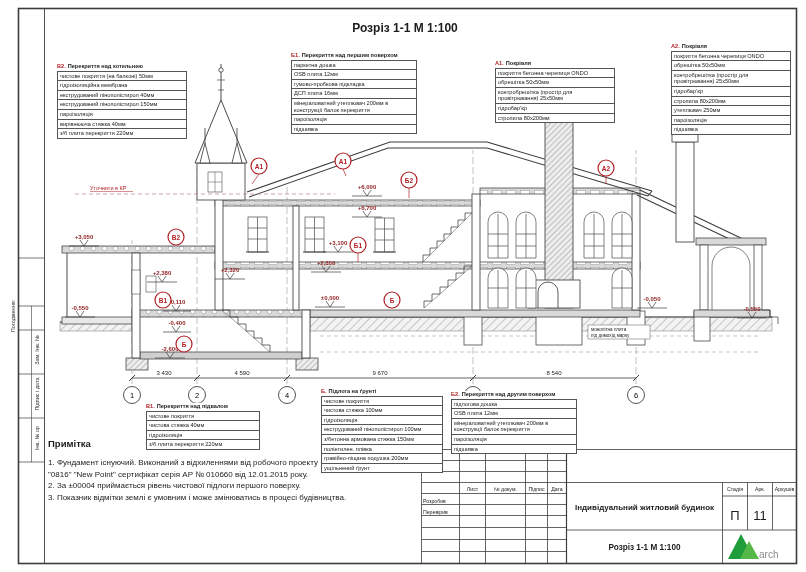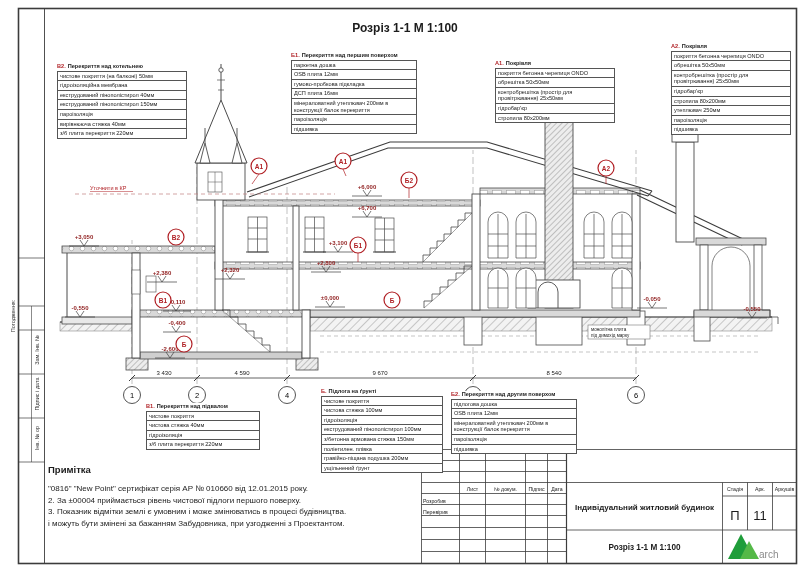--- a/index.html
+++ b/index.html
@@ -9,21 +9,21 @@
   .abs{position:absolute;}
   
   .sheet-title{left:260px;top:21px;width:290px;text-align:center;font-size:12px;font-weight:bold;}
   
   .spec{background:#ffffff;font-size:5.6px;line-height:1.18;}
   .spec-h{font-weight:bold;margin-bottom:1px;white-space:nowrap;}
   .spec-h .code{color:#b01f24;margin-right:2px;}
   .spec-row{border:0.8px solid #555;border-top:none;padding:1px 2px;min-height:6.5px;background:#fff;}
   .spec-rows .spec-row:first-child{border-top:0.8px solid #555;}
   
-  .notes{left:48px;top:464px;width:402px;}
+  .notes{left:48px;top:438px;width:402px;}
   .notes h3{margin:0 0 8px 0;font-size:9.5px;}
   .notes div{font-size:8px;line-height:11.6px;}
   
   .vlab{font-size:5.5px;color:#333;width:64px;text-align:center;transform:rotate(-90deg);}
 </style>
 </head>
 <body>
 
 <div id="canvas">
 
@@ -460,24 +460,24 @@
         <div class="spec-row">OSB плита 12мм</div>
         <div class="spec-row">мінераловатний утеплювач 200мм в конструкції балок перекриття</div>
         <div class="spec-row">пароізоляція</div>
         <div class="spec-row">підшивка</div>
       </div>
   </div>
 
   <div class="abs notes">
     <h3>Примітка</h3>
     <div>
+        <div>1. Фундамент існуючий. Виконаний з відхиленнями від  робочого проекту</div>
         <div>"0816" "New Point" сертифікат серія АР № 010660 від 12.01.2015 року.</div>
         <div>2. За ±00004 приймається рівень чистової підлоги першого поверху.</div>
         <div>3. Показник відмітки землі є умовним і може змінюватись в процесі будівництва.</div>
-        <div>і можуть бути змінені за бажанням Забудовника, при узгодженні з Проектантом.</div>
       </div>
   </div>
 
   <div class="abs vlab" style="left:-19px;top:313px;">Погодження:</div>
   <div class="abs vlab" style="left:5px;top:347px;">Зам. Інв. №</div>
   <div class="abs vlab" style="left:5px;top:391px;">Підпис і дата</div>
   <div class="abs vlab" style="left:5px;top:435px;">Інв. № ор</div>
 
 </div>
 

